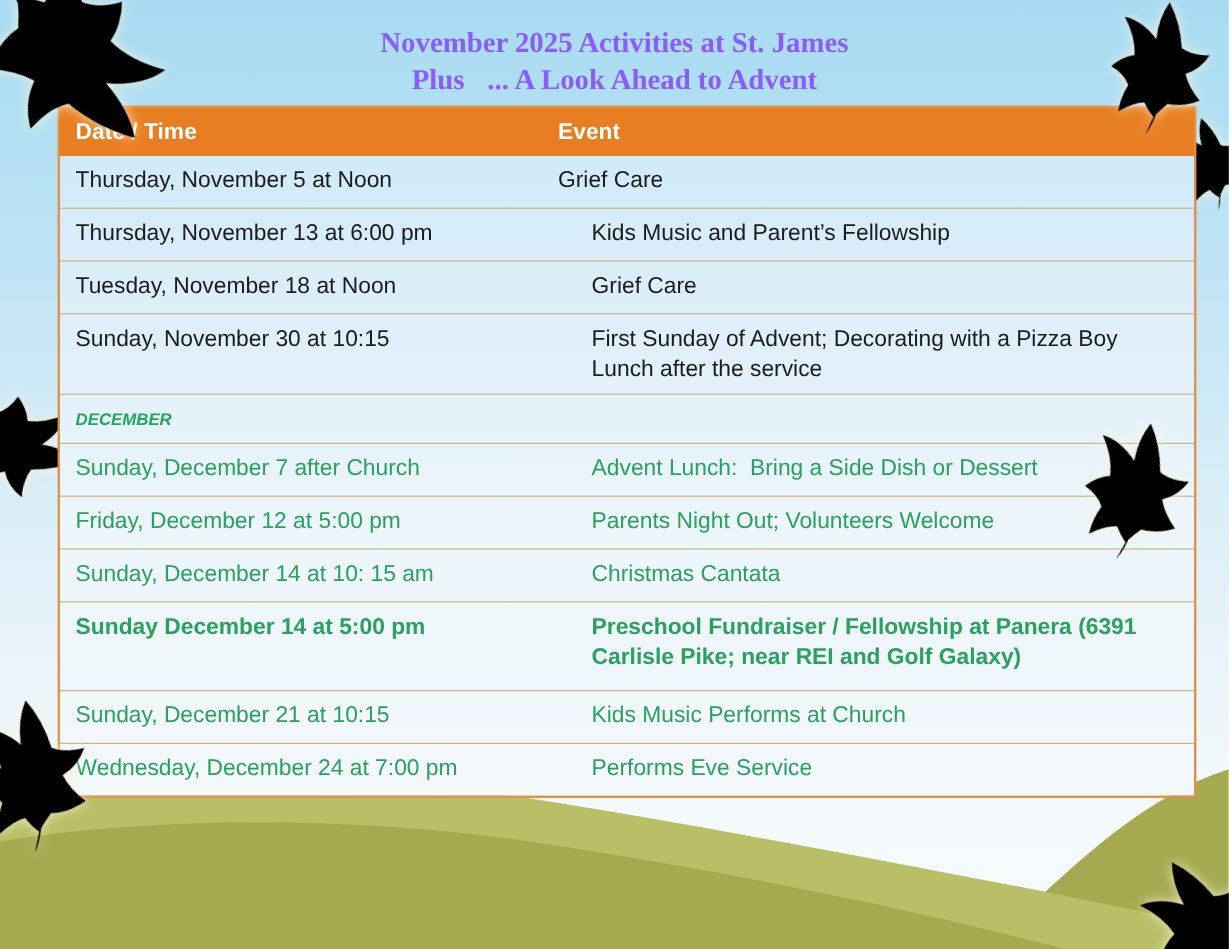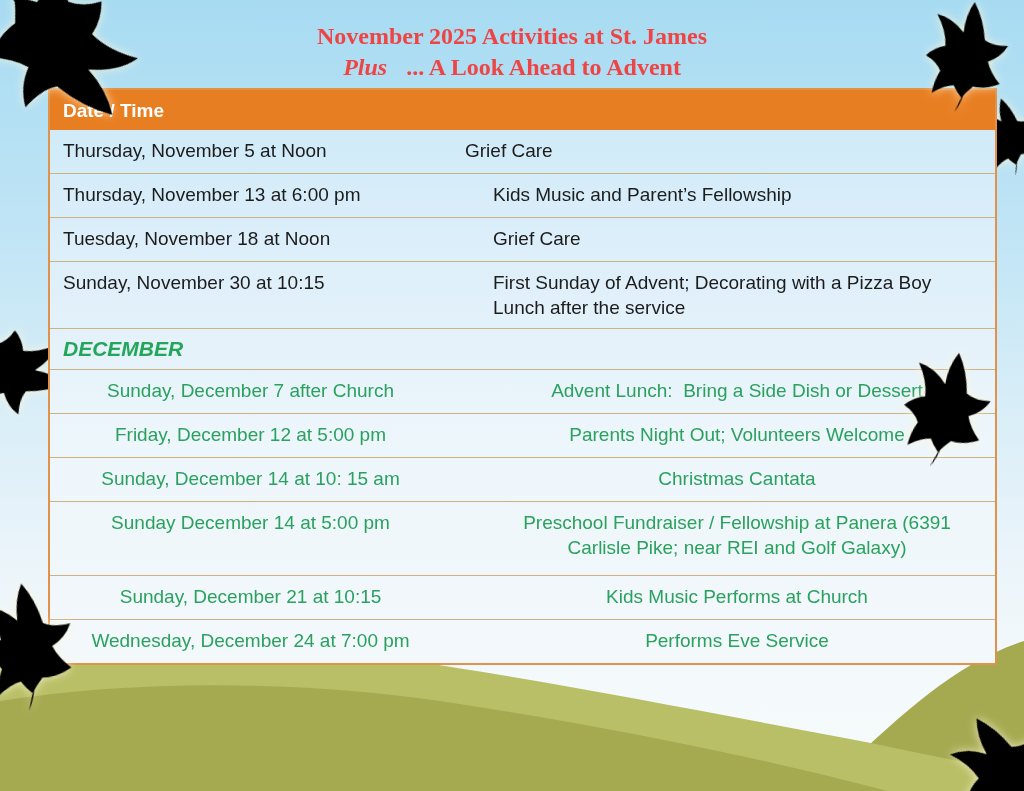--- a/index.html
+++ b/index.html
@@ -6,51 +6,51 @@
   body{
     width:1024px;height:791px;position:relative;overflow:hidden;
     font-family:"Liberation Sans",sans-serif;
     background:linear-gradient(180deg,#a7dbf2 0%,#bfe4f5 28%,#d9eef8 52%,#eaf4fa 70%,#f4f9fb 85%,#f5fafb 100%);
   }
   
   .hills{position:absolute;left:0;bottom:0;width:1024px;height:170px;z-index:1;}
   
   .title-block{
     position:absolute;top:21px;left:0;width:100%;text-align:center;z-index:2;
-    font-family:"Liberation Serif",serif;font-weight:bold;color:#ef4444;
+    font-family:"Liberation Serif",serif;font-weight:bold;color:#8b5cf6;
     font-size:24px;line-height:31px;
   }
-  .subtitle .lead{font-style:italic;}
+  .subtitle .lead{}
   .subtitle .rest{margin-left:19px;}
   
   .schedule{
     position:absolute;left:48px;top:88px;width:949px;z-index:2;
     box-sizing:border-box;border:2px solid #e0924a;
     background:linear-gradient(180deg,#cbe9f8 0%,#d7edf9 18%,#e3f1fa 40%,#edf6fb 62%,#f3f8fb 100%);
   }
   .thead{
     display:grid;grid-template-columns:402px 1fr;align-items:center;
     background:#e87e22;color:#ffffff;font-weight:bold;font-size:19px;height:40px;
   }
   .thead .cell{padding:0 13px;}
   .row{display:grid;grid-template-columns:402px 1fr;}
   .row + .row{border-top:1px solid #cdb183;gap:28px;}
   .cell{
     padding:8px 14px 8px 13px;font-size:19px;line-height:25px;
     white-space:pre-wrap;box-sizing:border-box;
   }
   .r-std{min-height:43px;}
   .r-tall{min-height:63px;}
-  .r-xtall{min-height:73px;}
+  .r-xtall{min-height:73px;font-weight:bold;}
   .r-section{min-height:40px;}
   .nov .cell{color:#1c1c1c;}
-  .dec .cell{color:#2aa15e;text-align:center;}
+  .dec .cell{color:#2aa15e;}
   .section-cell{
     grid-column:1 / span 2;color:#23a55a;font-weight:bold;font-style:italic;
-    font-size:21px;line-height:24px;
+    font-size:14px;line-height:24px;
   }
   
   .leaf{position:absolute;filter:drop-shadow(0 0 5px rgba(253,246,214,0.85));}
   .leaf-top-left   {left:-16px;top:-40px;width:140px;height:180px;transform:rotate(138deg);z-index:3;--fill:#a9b164;--vein:#7d8743;}
   .leaf-top-right  {left:925px;top:0px;width:88px;height:114px;transform:rotate(6deg);z-index:3;--fill:#d8731c;--vein:#a85312;}
   .leaf-right-edge {left:980px;top:96px;width:62px;height:80px;transform:rotate(-15deg);z-index:1;--fill:#e6a42e;--vein:#bf7d12;}
   .leaf-left-mid   {left:-36px;top:316px;width:92px;height:116px;transform:rotate(100deg);z-index:1;--fill:#d8731c;--vein:#a85312;}
   .leaf-right-green{left:903px;top:345px;width:92px;height:130px;transform:rotate(10deg);z-index:4;--fill:#9cab4b;--vein:#6f8030;}
   .leaf-bottom-left{left:-20px;top:578px;width:100px;height:136px;transform:rotate(-8deg);z-index:3;--fill:#e08a1e;--vein:#b06a10;}
   .leaf-bottom-right{left:958px;top:708px;width:100px;height:130px;transform:rotate(-30deg);z-index:3;--fill:#eab332;--vein:#bf8a14;}
@@ -101,20 +101,21 @@
 <div class="title-block">
   <div>November 2025 Activities at St. James</div>
   <div class="subtitle">
     <span class="lead">Plus</span><span class="rest">... A Look Ahead to Advent</span>
   </div>
 </div>
 
 <div class="schedule">
   <div class="thead">
     <div class="cell">Date / Time</div>
+    <div class="cell">Event</div>
   </div>
 
   <div class="row nov r-std">
     <div class="cell">Thursday, November 5 at Noon</div>
     <div class="cell">Grief Care</div>
   </div>
   <div class="row nov r-std">
     <div class="cell">Thursday, November 13 at 6:00 pm</div>
     <div class="cell">Kids Music and Parent’s Fellowship</div>
   </div>

